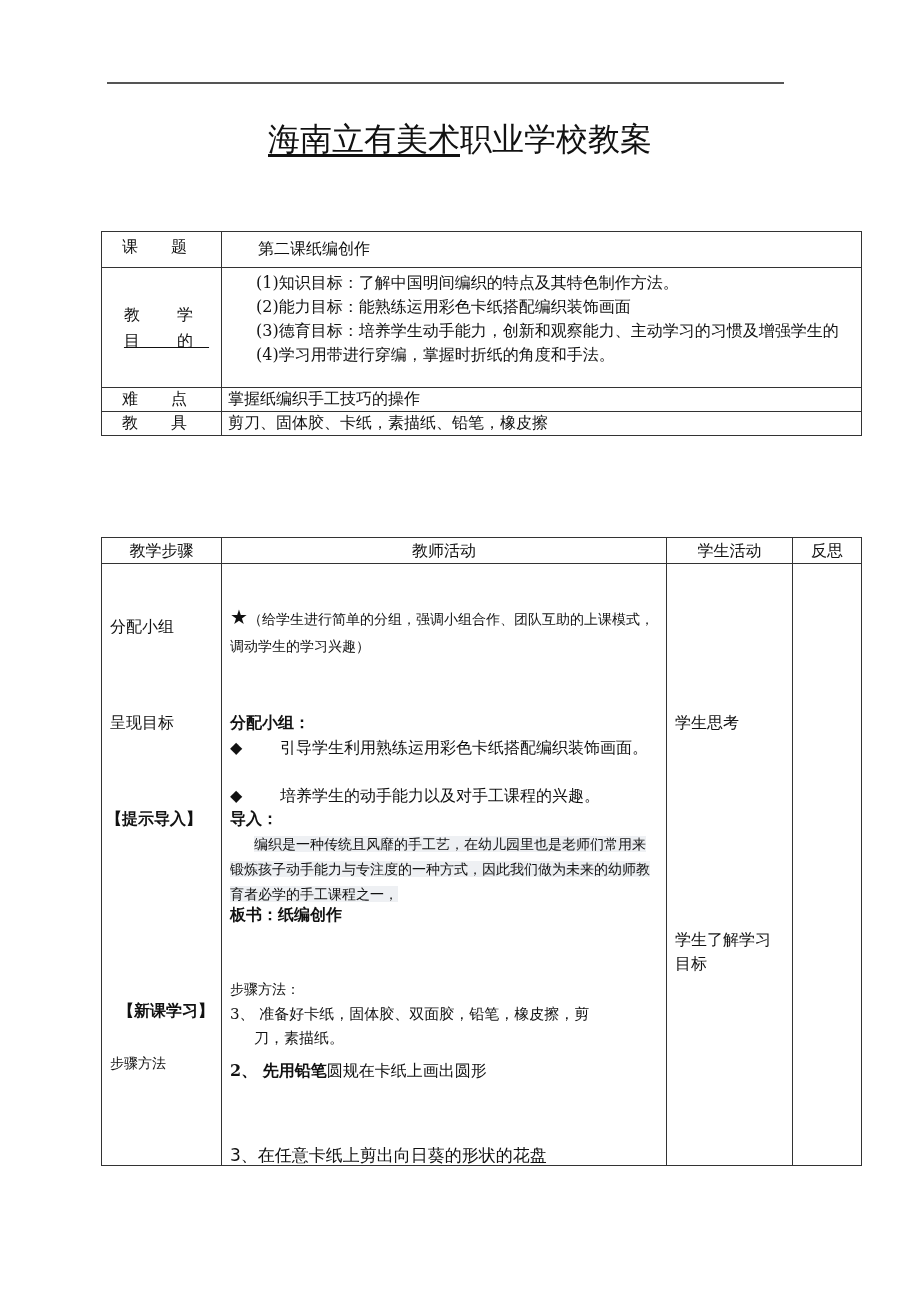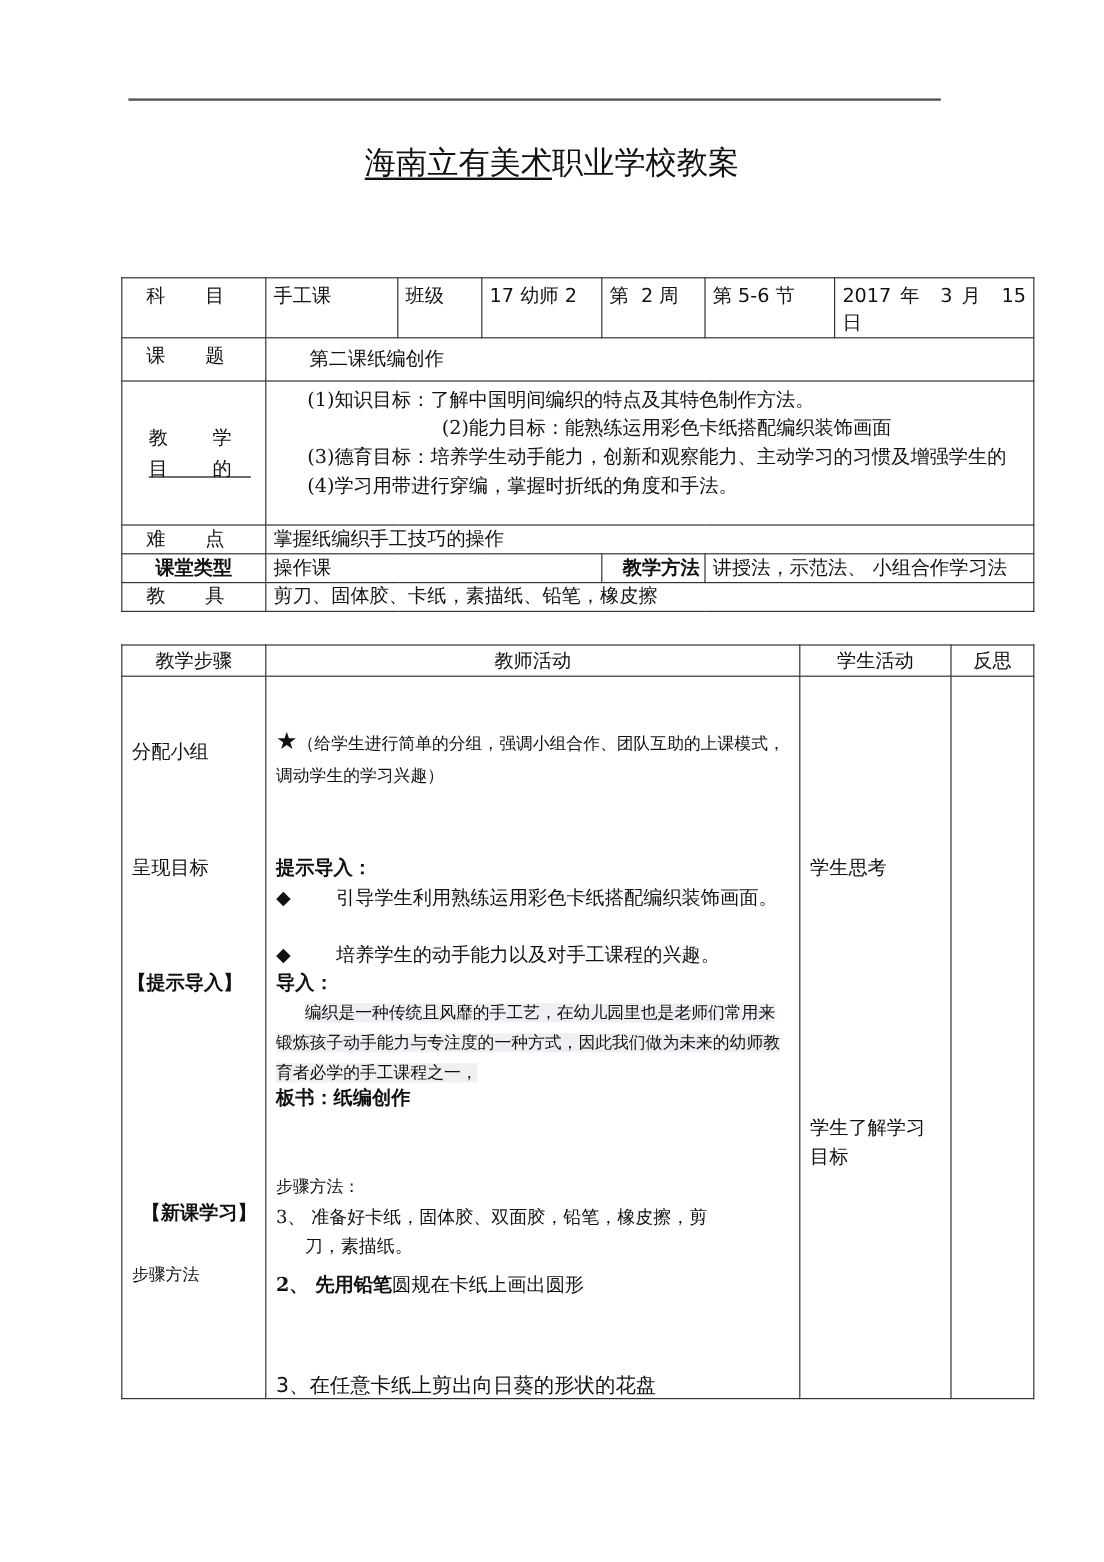--- a/index.html
+++ b/index.html
@@ -1,18 +1,18 @@
 <!DOCTYPE html>
 <html><head>
 <meta charset="utf-8">
 <style>
   html, body { margin:0; padding:0; background:#ffffff; }
   body { width:920px; height:1302px; position:relative; font-family:"DejaVu Sans", sans-serif; color:#111; overflow:hidden; }
   .hr { position:absolute; left:107px; top:82px; width:677px; height:0; border-top:2px solid #555; }
-  .title { position:absolute; left:0; width:920px; top:118px; text-align:center; font-size:26px; letter-spacing:0px; }
+  .title { position:absolute; left:0; width:920px; top:118px; text-align:center; font-size:32px; letter-spacing:0px; }
   .title .u { text-decoration:underline; text-underline-offset:4px; }
   table { position:absolute; border-collapse:collapse; table-layout:fixed; }
   td { border:1.5px solid #333; padding:0 6px; vertical-align:top; font-size:16px; line-height:22px; }
   .serif { font-family:"DejaVu Serif", serif; }
   .c { text-align:center; }
   .lbl { text-align:center; letter-spacing:14px; }
   .bold { font-weight:bold; }
   .hl { background:#eef0f3; }
 </style>
 </head>
@@ -25,54 +25,39 @@
   <colgroup>
     <col style="width:120px">
       <col style="width:110px">
       <col style="width:70px">
       <col style="width:100px">
       <col style="width:86px">
       <col style="width:108px">
       <col style="width:166px">
   </colgroup>
   <tbody>
-      <tr style="height:50px;">
-    <td class="lbl" style="padding-top:4px;">科 目</td>
-    <td style="padding-top:4px;">手工课</td>
-    <td style="padding-top:4px;">班级</td>
-    <td style="padding-top:4px;">17 幼师 2</td>
-    <td style="padding-top:4px; white-space:pre;">第  2 周</td>
-    <td style="padding-top:4px;">第 5-6 节</td>
-    <td style="padding-top:4px; white-space:pre-wrap; text-align:justify;">2017 年  3 月  15 日</td>
-  </tr>
   <tr style="height:36px;">
     <td class="lbl" style="padding-top:4px;">课 题</td>
     <td colspan="6" style="padding-top:6px; padding-left:36px;">第二课纸编创作</td>
   </tr>
   <tr style="height:120px;">
     <td class="serif" style="vertical-align:middle; text-align:center;">
       <div style="letter-spacing:16px; padding-left:10px;">教 学</div>
       <div style="letter-spacing:16px; padding-left:10px; margin-top:4px;text-decoration:underline;">目 的</div>
     </td>
     <td colspan="6" class="serif" style="padding-top:3px; line-height:24px;">
       <div style="text-indent:28px;">(1)知识目标：了解中国明间编织的特点及其特色制作方法。</div>
-      <div style="text-indent:28px;text-align:center;">(2)能力目标：能熟练运用彩色卡纸搭配编织装饰画面</div>
+      <div style="text-indent:28px;">(2)能力目标：能熟练运用彩色卡纸搭配编织装饰画面</div>
       <div style="text-indent:28px;">(3)德育目标：培养学生动手能力，创新和观察能力、主动学习的习惯及增强学生的</div>
       <div style="text-indent:28px;">(4)学习用带进行穿编，掌握时折纸的角度和手法。</div>
     </td>
   </tr>
   <tr style="height:24px;">
     <td class="lbl serif">难 点</td>
     <td colspan="6" class="serif">掌握纸编织手工技巧的操作</td>
-  </tr>
-  <tr style="height:24px;">
-    <td class="c serif" style="font-weight:bold; padding:0;">课堂类型</td>
-    <td colspan="3" class="serif">操作课</td>
-    <td class="bold serif" style="padding:0 4px; text-align:right; border-right:1.5px solid #333;" colspan="1">教学方法</td>
-    <td colspan="2" class="serif">讲授法，示范法、 小组合作学习法</td>
   </tr>
   <tr style="height:24px;">
     <td class="lbl serif">教 具</td>
     <td colspan="6" class="serif">剪刀、固体胶、卡纸，素描纸、铅笔，橡皮擦</td>
   </tr>
 </tbody>
   </table>
 
 <table style="left:101px; top:537px; width:760px;">
   <colgroup>
@@ -92,21 +77,21 @@
     <td style="position:relative; padding:0;">
       <div style="position:absolute; left:8px; top:52px;">分配小组</div>
       <div style="position:absolute; left:8px; top:148px;">呈现目标</div>
       <div style="position:absolute; left:4px; top:244px; font-weight:bold;">【提示导入】</div>
       <div style="position:absolute; left:16px; top:436px; font-weight:bold;">【新课学习】</div>
       <div class="serif" style="position:absolute; left:8px; top:488px; font-size:14px;">步骤方法</div>
     </td>
     <td style="position:relative; padding:0;">
       <div class="serif" style="position:absolute; left:8px; top:40px; width:430px; font-size:14px; line-height:27px;"><span style="font-size:20px;">★</span><span>（给学生进行简单的分组，强调小组合作、团队互助的上课模式，调动学生的学习兴趣）</span></div>
 
-      <div style="position:absolute; left:8px; top:148px; font-weight:bold;">提示导入：</div>
+      <div style="position:absolute; left:8px; top:148px; font-weight:bold;">分配小组：</div>
       <div class="serif" style="position:absolute; left:8px; top:172px; width:430px; line-height:24px;">
         <span style="display:inline-block; width:50px;">◆</span><span>引导学生利用熟练运用彩色卡纸搭配编织装饰画面。</span>
       </div>
       <div class="serif" style="position:absolute; left:8px; top:220px; width:430px; line-height:24px;">
         <span style="display:inline-block; width:50px;">◆</span><span>培养学生的动手能力以及对手工课程的兴趣。</span>
       </div>
       <div style="position:absolute; left:8px; top:244px; font-weight:bold;">导入：</div>
       <div class="serif" style="position:absolute; left:8px; top:268px; width:420px; font-size:14px; line-height:25px; text-indent:24px;"><span class="hl">编织是一种传统且风靡的手工艺，在幼儿园里也是老师们常用来锻炼孩子动手能力与专注度的一种方式，因此我们做为未来的幼师教育者必学的手工课程之一，</span></div>
       <div style="position:absolute; left:8px; top:340px; font-weight:bold;">板书：纸编创作</div>
 

